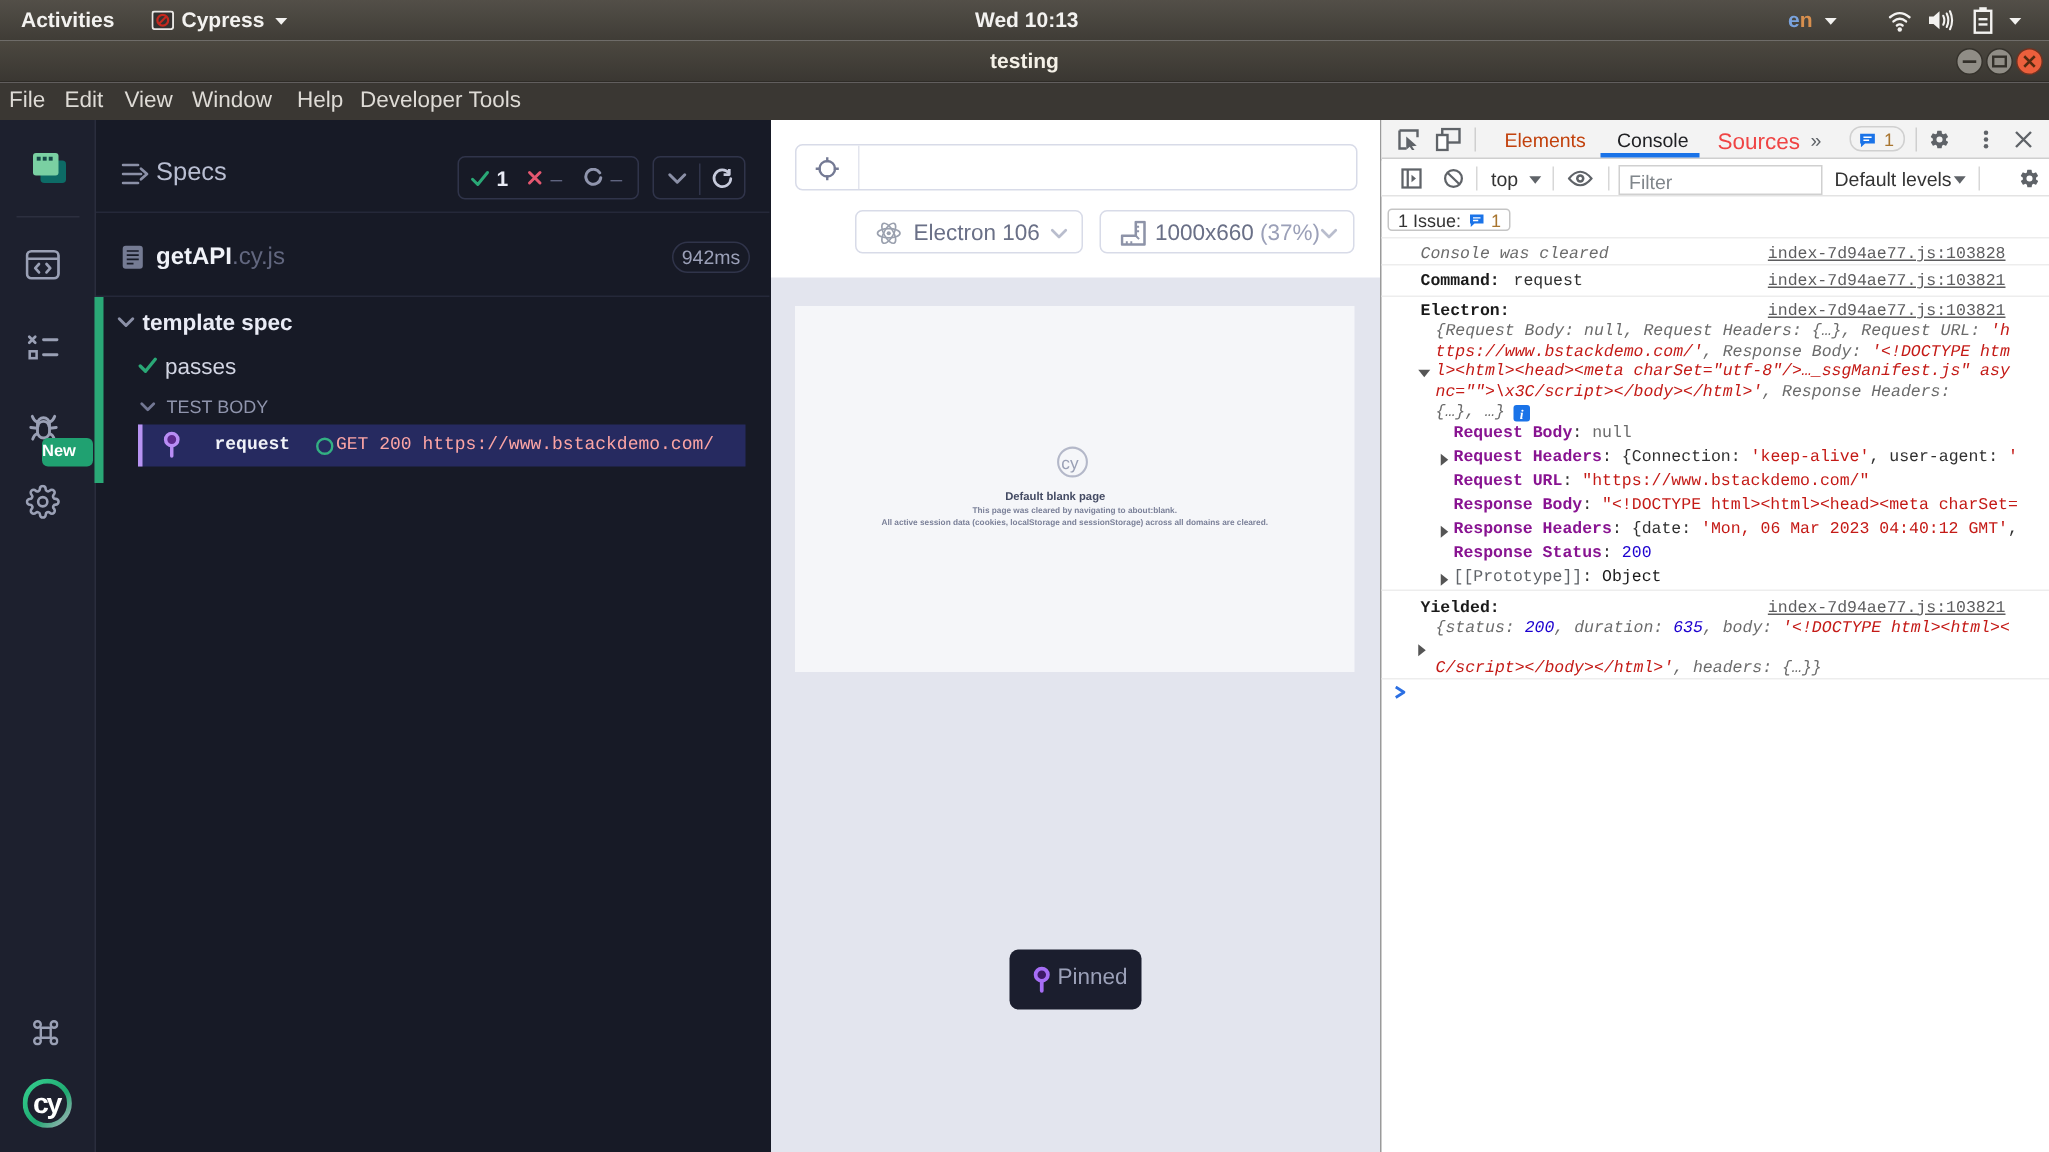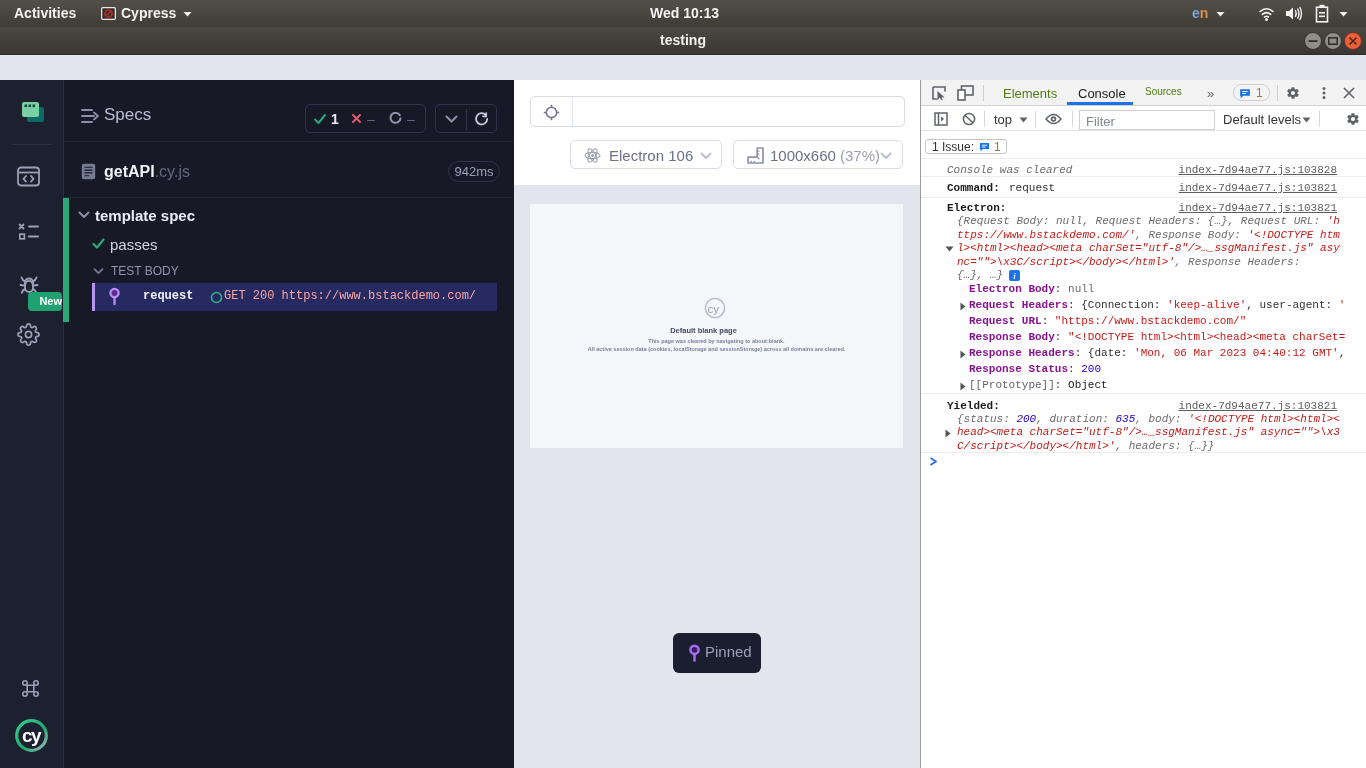--- a/index.html
+++ b/index.html
@@ -99,20 +99,28 @@
     <div class="winbtn" style="left:1304px; background:#908d86; border:1px solid #35322c;"><svg width="16" height="16" viewBox="0 0 16 16">
           <rect x="3.5" y="7.2" width="9" height="1.8" fill="#33302a"></rect>
         </svg></div>
     <div class="winbtn" style="left:1324px; background:#908d86; border:1px solid #35322c;"><svg width="16" height="16" viewBox="0 0 16 16">
           <rect x="3.8" y="4.8" width="8.4" height="6.4" fill="none" stroke="#33302a" stroke-width="1.6"></rect>
         </svg></div>
     <div class="winbtn" style="left:1344px; background:#ec5f3c; border:1px solid #6e3322;"><svg width="16" height="16" viewBox="0 0 16 16">
           <path d="M4.5 4.5 L11.5 11.5 M11.5 4.5 L4.5 11.5" stroke="#542a10" stroke-width="1.7"></path>
         </svg></div>
   </div>
+  <div id="menubar">
+    <span style="left:6px;">File</span>
+    <span style="left:43px;">Edit</span>
+    <span style="left:83px;">View</span>
+    <span style="left:128px;">Window</span>
+    <span style="left:198px;">Help</span>
+    <span style="left:240px;">Developer Tools</span>
+  </div>
   <div id="sidebar">
     <div class="abs" style="left:22px; top:22px;">
       <svg width="22" height="20" viewBox="0 0 22 20">
         <rect x="5" y="5" width="17" height="15" rx="2.5" fill="#0d6b66"></rect>
         <rect x="0" y="0" width="17" height="15" rx="2" fill="#7ad0a2"></rect>
         <rect x="2.5" y="2.5" width="2.6" height="2.6" fill="#144846"></rect>
         <rect x="6.5" y="2.5" width="2.6" height="2.6" fill="#144846"></rect>
         <rect x="10.5" y="2.5" width="2.6" height="2.6" fill="#144846"></rect>
       </svg>
     </div>
@@ -134,21 +142,21 @@
     </div>
     <div class="abs" style="left:17px; top:193px;">
       <svg width="24" height="24" viewBox="0 0 24 24" fill="none" stroke="#9aa0b5" stroke-width="1.9" stroke-linecap="round">
         <rect x="8" y="5.5" width="8" height="13.5" rx="4"></rect>
         <path d="M8.4 11.2 a3.6 3.3 0 0 1 7.2 0"></path>
         <path d="M8 8.5 Q5.5 7.5 4.5 4.5 M16 8.5 Q18.5 7.5 19.5 4.5"></path>
         <path d="M7.8 12.5 L3.5 12 M16.2 12.5 L20.5 12"></path>
         <path d="M8 16 Q5.5 17 4.8 19.8 M16 16 Q18.5 17 19.2 19.8"></path>
       </svg>
     </div>
-    <div class="abs" style="left:28px; top:212px; width:34px; height:19px; background:#20a171; border-radius:4px; color:#fff; font-size:11px; font-weight:bold; text-align:right; line-height:19px;">New</div>
+    <div class="abs" style="left:28px; top:212px; width:34px; height:19px; background:#20a171; border-radius:4px; color:#fff; font-size:11px; font-weight:bold; text-align:left; line-height:19px;">New</div>
     <div class="abs" style="left:17px; top:243px;">
       <svg width="23" height="23" viewBox="0 0 24 24" fill="none" stroke="#9aa0b5" stroke-width="1.8">
         <circle cx="12" cy="12" r="3.2"></circle>
         <path d="M19.4 15a1.65 1.65 0 0 0 .33 1.82l.06.06a2 2 0 1 1-2.83 2.83l-.06-.06a1.65 1.65 0 0 0-1.82-.33 1.65 1.65 0 0 0-1 1.51V21a2 2 0 1 1-4 0v-.09A1.65 1.65 0 0 0 9 19.4a1.65 1.65 0 0 0-1.82.33l-.06.06a2 2 0 1 1-2.83-2.83l.06-.06a1.65 1.65 0 0 0 .33-1.82 1.65 1.65 0 0 0-1.51-1H3a2 2 0 1 1 0-4h.09A1.65 1.65 0 0 0 4.6 9a1.65 1.65 0 0 0-.33-1.82l-.06-.06a2 2 0 1 1 2.83-2.83l.06.06a1.65 1.65 0 0 0 1.82.33H9a1.65 1.65 0 0 0 1-1.51V3a2 2 0 1 1 4 0v.09a1.65 1.65 0 0 0 1 1.51 1.65 1.65 0 0 0 1.82-.33l.06-.06a2 2 0 1 1 2.83 2.83l-.06.06a1.65 1.65 0 0 0-.33 1.82V9a1.65 1.65 0 0 0 1.51 1H21a2 2 0 1 1 0 4h-.09a1.65 1.65 0 0 0-1.51 1z"></path>
       </svg>
     </div>
     <div class="abs" style="left:22px; top:600px;">
       <svg width="17" height="17" viewBox="0 0 17 17" fill="none" stroke="#9aa0b5" stroke-width="1.6">
         <circle cx="3" cy="3" r="2.2"></circle>
           <circle cx="14" cy="3" r="2.2"></circle>
@@ -305,23 +313,23 @@
     <div class="abs" style="left:0; top:0; width:445px; height:26px; background:#f3f3f3; border-bottom:1px solid #cfcfcf;"></div>
     <svg class="abs" style="left:11px; top:6px;" width="14" height="14" viewBox="0 0 14 14">
         <path d="M1 1 L13 1 L13 5.5 M1 1 L1 13 L5.5 13" fill="none" stroke="#5f6368" stroke-width="1.6"></path>
         <path d="M5.5 5 L12.5 11.2 L9.3 11.5 L11 14 L9.3 14 L7.8 11.8 L5.5 13.8 Z" fill="#5f6368"></path>
       </svg>
     <svg class="abs" style="left:36px; top:5px;" width="17" height="16" viewBox="0 0 17 16">
         <rect x="4.5" y="1" width="11.5" height="9" fill="none" stroke="#5f6368" stroke-width="1.6"></rect>
         <rect x="1" y="5" width="7" height="10" fill="#fff" stroke="#5f6368" stroke-width="1.6"></rect>
       </svg>
     <div class="abs" style="left:62px; top:5px; width:1px; height:16px; background:#cfcfcf;"></div>
-    <div class="abs" style="left:82px; top:6px; font-size:13px; color:#4d7c0f;">Elements</div>
+    <div class="abs" style="left:82px; top:6px; font-size:13px; color:#c2410c;">Elements</div>
     <div class="abs" style="left:157px; top:6px; font-size:13px; color:#202124;">Console</div>
-    <div class="abs" style="left:224px; top:6px; font-size:10px; color:#4d7c0f;">Sources</div>
+    <div class="abs" style="left:224px; top:6px; font-size:15px; color:#ef4444;">Sources</div>
     <div class="abs" style="left:286px; top:6px; font-size:13px; color:#5f6368;">»</div>
     <div class="abs" style="left:146px; top:22px; width:66px; height:2.5px; background:#1a73e8;"></div>
     <div class="abs" style="left:312px; top:4px; width:37px; height:17px; border:1px solid #d0d0d0; border-radius:8px;">
       <svg class="abs" style="left:5px; top:3px;" width="12" height="11" viewBox="0 0 11 10">
           <path d="M1 1 L10 1 L10 7 L4 7 L1.5 9.3 L1.5 7 L1 7 Z" fill="#1a73e8"></path>
           <path d="M3 3.2 L8 3.2 M3 5 L6.5 5" stroke="#fff" stroke-width="0.9"></path>
         </svg>
       <span class="abs" style="left:22px; top:1px; font-size:12px; color:#a8752f;">1</span>
     </div>
     <div class="abs" style="left:356px; top:5px; width:1px; height:16px; background:#cfcfcf;"></div>
@@ -394,21 +402,21 @@
     <div class="cl it" style="left:36px; top:135px;"><span class="g">{Request Body: null, Request Headers: {…}, Request URL: </span><span class="r">'h</span></div>
     <div class="cl it" style="left:36px; top:162px;"><span class="r">l&gt;&lt;html&gt;&lt;head&gt;&lt;meta charSet="utf-8"/&gt;…_ssgManifest.js" asy</span></div>
     <div class="cl it" style="left:36px; top:175.5px;"><span class="r">nc=""&gt;\x3C/script&gt;&lt;/body&gt;&lt;/html&gt;'</span><span class="g">, Response Headers:</span></div>
     <div class="cl it" style="left:36px; top:189px;"><span class="g">{…}, …}</span></div>
     <svg class="abs" style="left:24px; top:166px;" width="9" height="6" viewBox="0 0 9 6">
         <path d="M0.5 0.5 L8.5 0.5 L4.5 5.5 Z" fill="#555"></path>
       </svg>
     <div class="abs" style="left:88px; top:190px; width:11px; height:11px; background:#1a73e8; border-radius:2px;">
         <span style="position:absolute; left:0; top:0.5px; width:11px; text-align:center; font-size:9px; font-weight:bold; color:#fff; font-family:'Liberation Serif',serif; font-style:italic;">i</span>
       </div>
-    <div class="cl" style="left:48px; top:202.5px;"><span class="pu">Electron Body</span>: <span class="g">null</span></div>
+    <div class="cl" style="left:48px; top:202.5px;"><span class="pu">Request Body</span>: <span class="g">null</span></div>
     <svg class="abs" style="left:39px; top:222px;" width="6" height="9" viewBox="0 0 6 9">
         <path d="M0.5 0.5 L5.5 4.5 L0.5 8.5 Z" fill="#555"></path>
       </svg>
     <div class="cl" style="left:48px; top:218.5px;"><span class="pu">Request Headers</span>: {Connection: <span class="r">'keep-alive'</span>, user-agent: <span class="r">'</span></div>
     <div class="cl" style="left:48px; top:234.5px;"><span class="pu">Request URL</span>: <span class="r">"https://www.bstackdemo.com/"</span></div>
     <div class="cl" style="left:48px; top:250.5px;"><span class="pu">Response Body</span>: <span class="r">"&lt;!DOCTYPE html&gt;&lt;html&gt;&lt;head&gt;&lt;meta charSet=</span></div>
     <svg class="abs" style="left:39px; top:270px;" width="6" height="9" viewBox="0 0 6 9">
         <path d="M0.5 0.5 L5.5 4.5 L0.5 8.5 Z" fill="#555"></path>
       </svg>
     <div class="cl" style="left:48px; top:266.5px;"><span class="pu">Response Headers</span>: {date: <span class="r">'Mon, 06 Mar 2023 04:40:12 GMT'</span>,</div>
@@ -417,20 +425,19 @@
         <path d="M0.5 0.5 L5.5 4.5 L0.5 8.5 Z" fill="#555"></path>
       </svg>
     <div class="cl" style="left:48px; top:298.5px;"><span style="color:#5f6368;">[[Prototype]]</span>: <span class="b" style="font-weight:normal;text-align:right;">Object</span></div>
     <div class="sep" style="top:313px;"></div>
     <div class="cl" style="left:26px; top:319.5px;"><span class="b">Yielded: </span></div>
     <div class="lnk" style="top:319.5px;">index-7d94ae77.js:103821</div>
     <div class="cl it" style="left:36px; top:332.5px;"><span class="g">{status: </span><span class="nb">200</span><span class="g">, duration: </span><span class="nb">635</span><span class="g">, body: </span><span class="r">'&lt;!DOCTYPE html&gt;&lt;html&gt;&lt;</span></div>
     <svg class="abs" style="left:24px; top:349px;" width="6" height="9" viewBox="0 0 6 9">
         <path d="M0.5 0.5 L5.5 4.5 L0.5 8.5 Z" fill="#555"></path>
       </svg>
-    <div class="cl it" style="left:36px; top:346px;"><span class="r">head&gt;&lt;meta charSet="utf-8"/&gt;…_ssgManifest.js" async=""&gt;\x3</span></div>
     <div class="cl it" style="left:36px; top:359.5px;"><span class="r">C/script&gt;&lt;/body&gt;&lt;/html&gt;'</span><span class="g">, headers: {…}}</span></div>
     <div class="sep" style="top:372px;"></div>
     <svg class="abs" style="left:8px; top:377px;" width="9" height="9" viewBox="0 0 9 9">
         <path d="M1.5 1 L7 4.5 L1.5 8" fill="none" stroke="#2b6fe3" stroke-width="1.8" stroke-linejoin="round"></path>
       </svg>
   </div>
 </div>
 
 </body></html>

